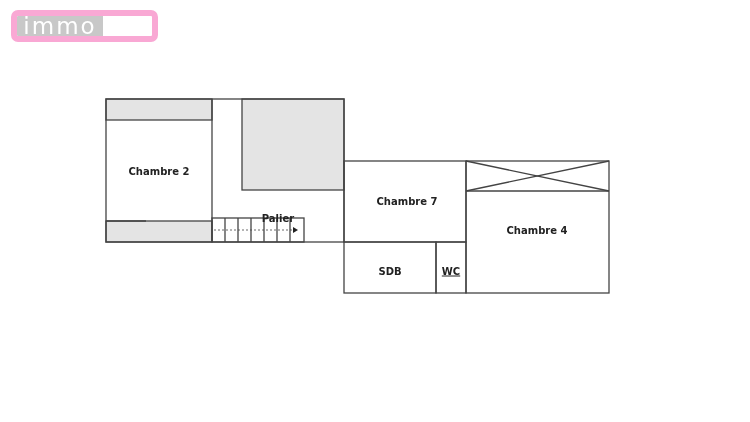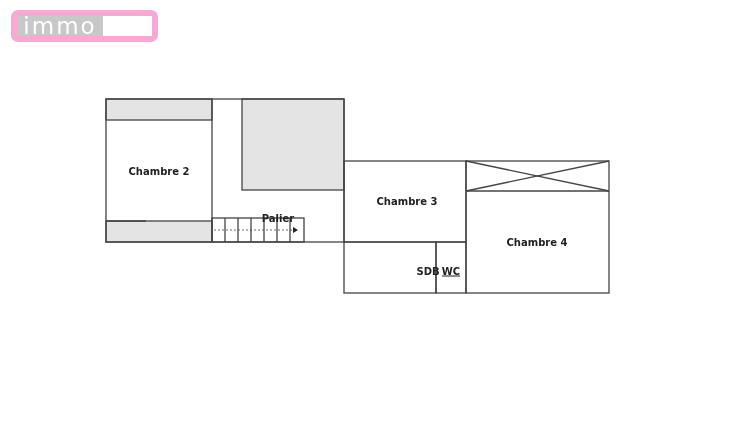--- a/index.html
+++ b/index.html
@@ -47,16 +47,16 @@
 
     <rect x="466" y="161" width="143" height="132"></rect>
     <line x1="466" y1="191" x2="609" y2="191"></line>
     <line x1="466" y1="161" x2="609" y2="191"></line>
     <line x1="466" y1="191" x2="609" y2="161"></line>
   </g>
 </svg>
 
 <div class="lbl" style="left:159px; top:171px;">Chambre 2</div>
 <div class="lbl" style="left:278px; top:218px;">Palier</div>
-<div class="lbl" style="left:407px; top:201px;">Chambre 3</div>
-<div class="lbl" style="left:537px; top:242px;">Chambre 4</div>
-<div class="lbl" style="left:390px; top:271px;margin-left:38px;">SDB</div>
+<div class="lbl" style="left:407px; top:201px;">Chambre 7</div>
+<div class="lbl" style="left:537px; top:230px;">Chambre 4</div>
+<div class="lbl" style="left:390px; top:271px;">SDB</div>
 <div class="lbl" style="left:451px; top:271px;text-decoration:underline;">WC</div>
 
 </body></html>

